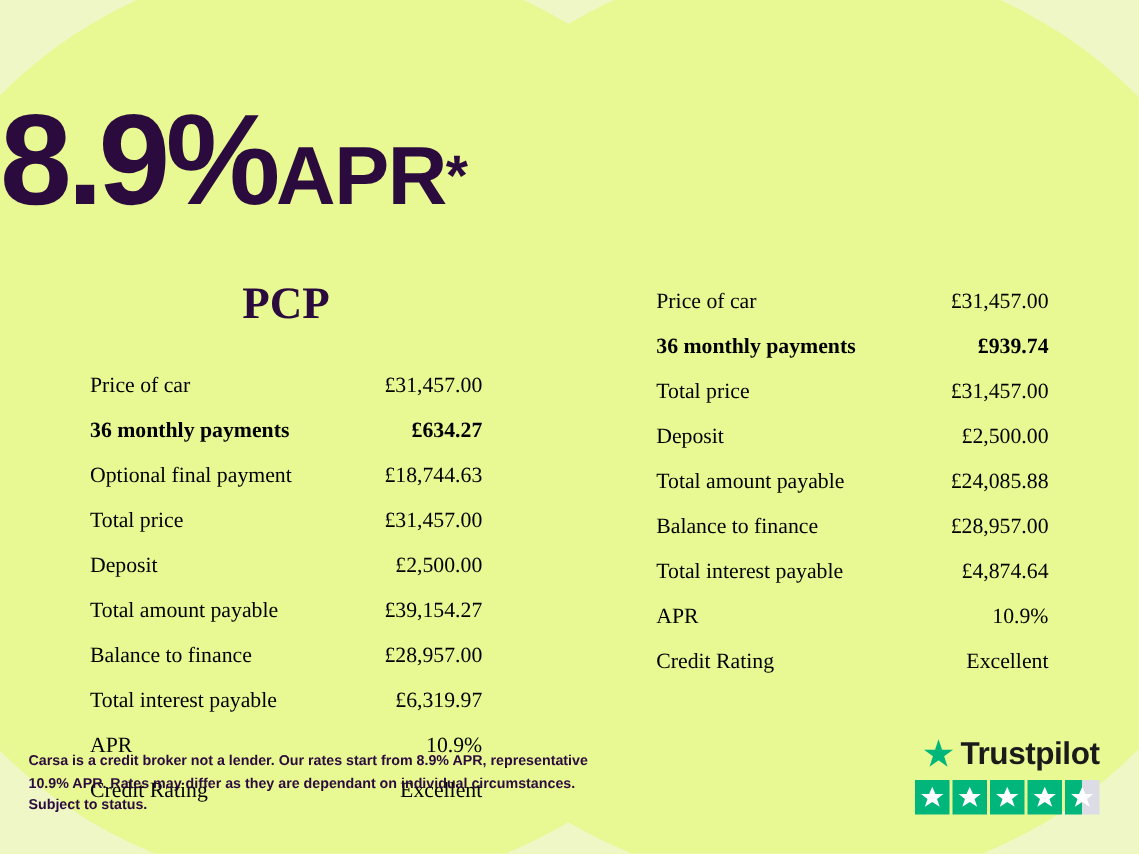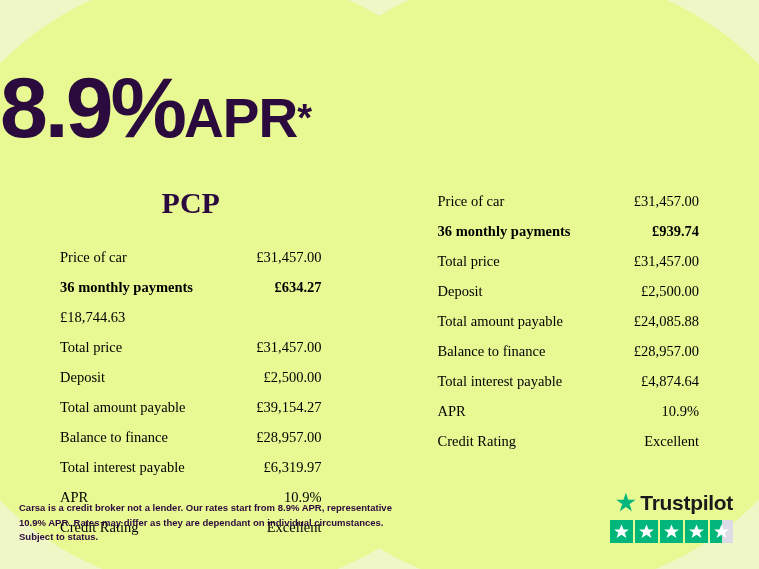--- a/index.html
+++ b/index.html
@@ -182,20 +182,21 @@
 
         <div class="row">
           <span class="label">Price of car</span>
           <span class="value">£31,457.00</span>
         </div>
         <div class="row bold">
           <span class="label">36 monthly payments</span>
           <span class="value">£634.27</span>
         </div>
         <div class="row">
+          <span class="label">Optional final payment</span>
           <span class="value">£18,744.63</span>
         </div>
         <div class="row">
           <span class="label">Total price</span>
           <span class="value">£31,457.00</span>
         </div>
         <div class="row">
           <span class="label">Deposit</span>
           <span class="value">£2,500.00</span>
         </div>

